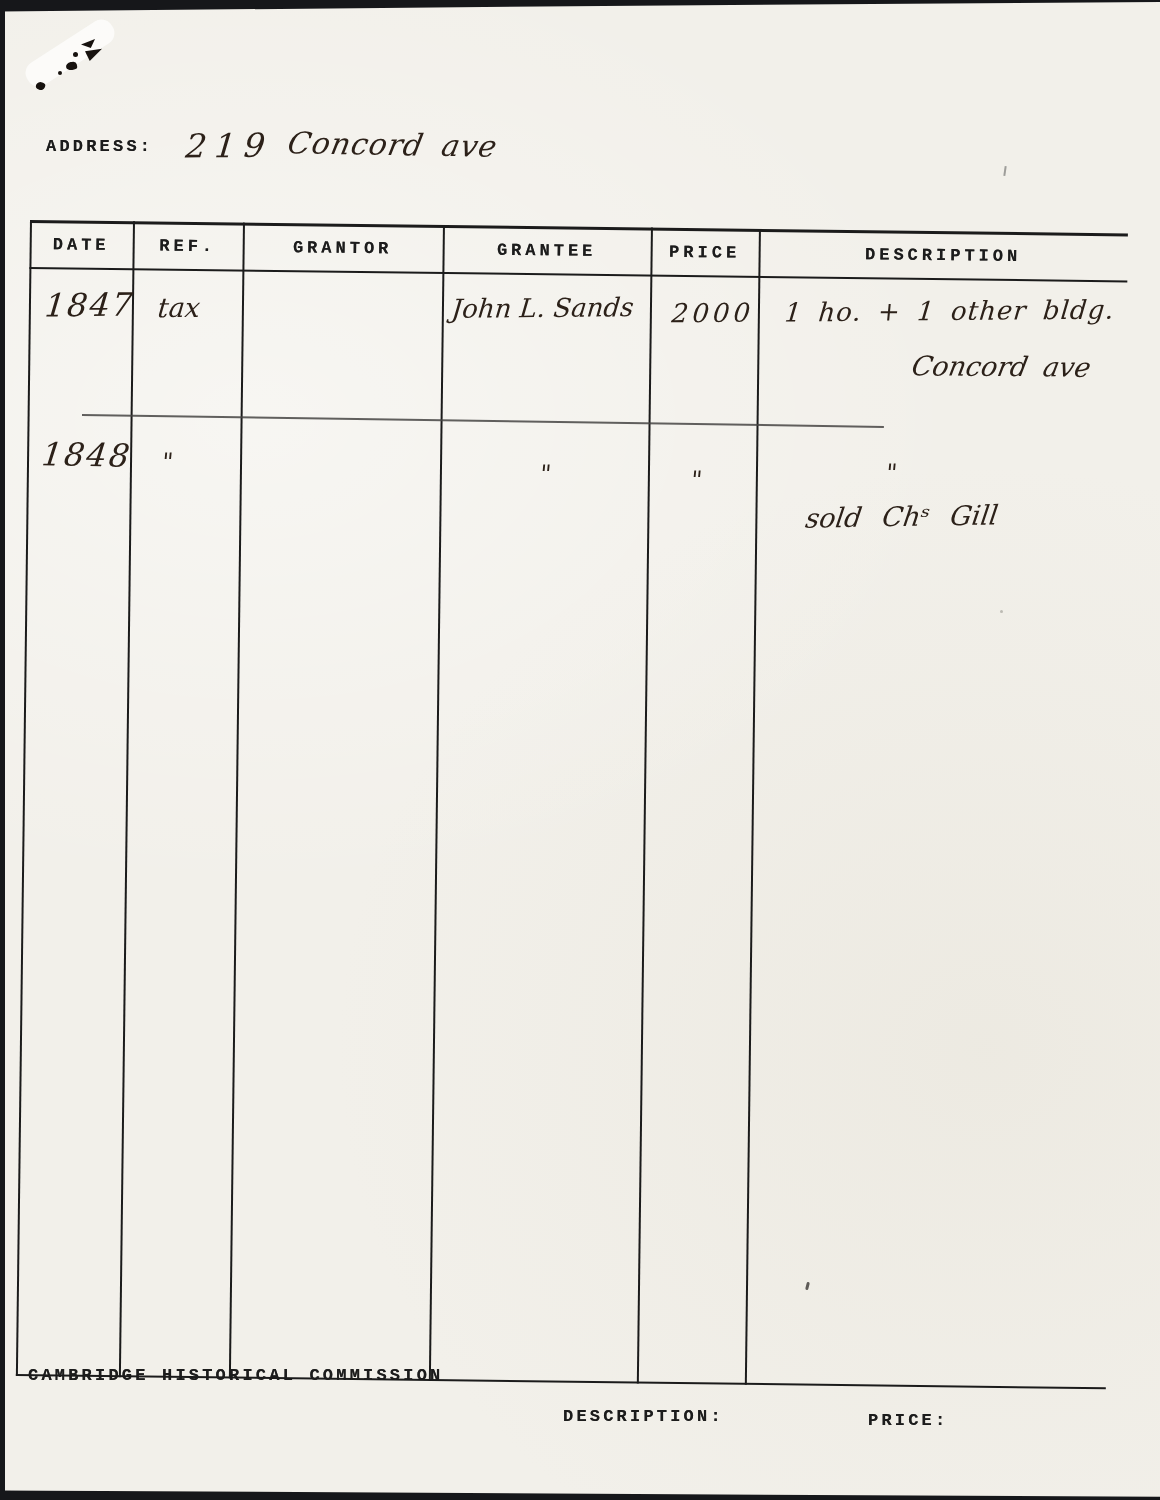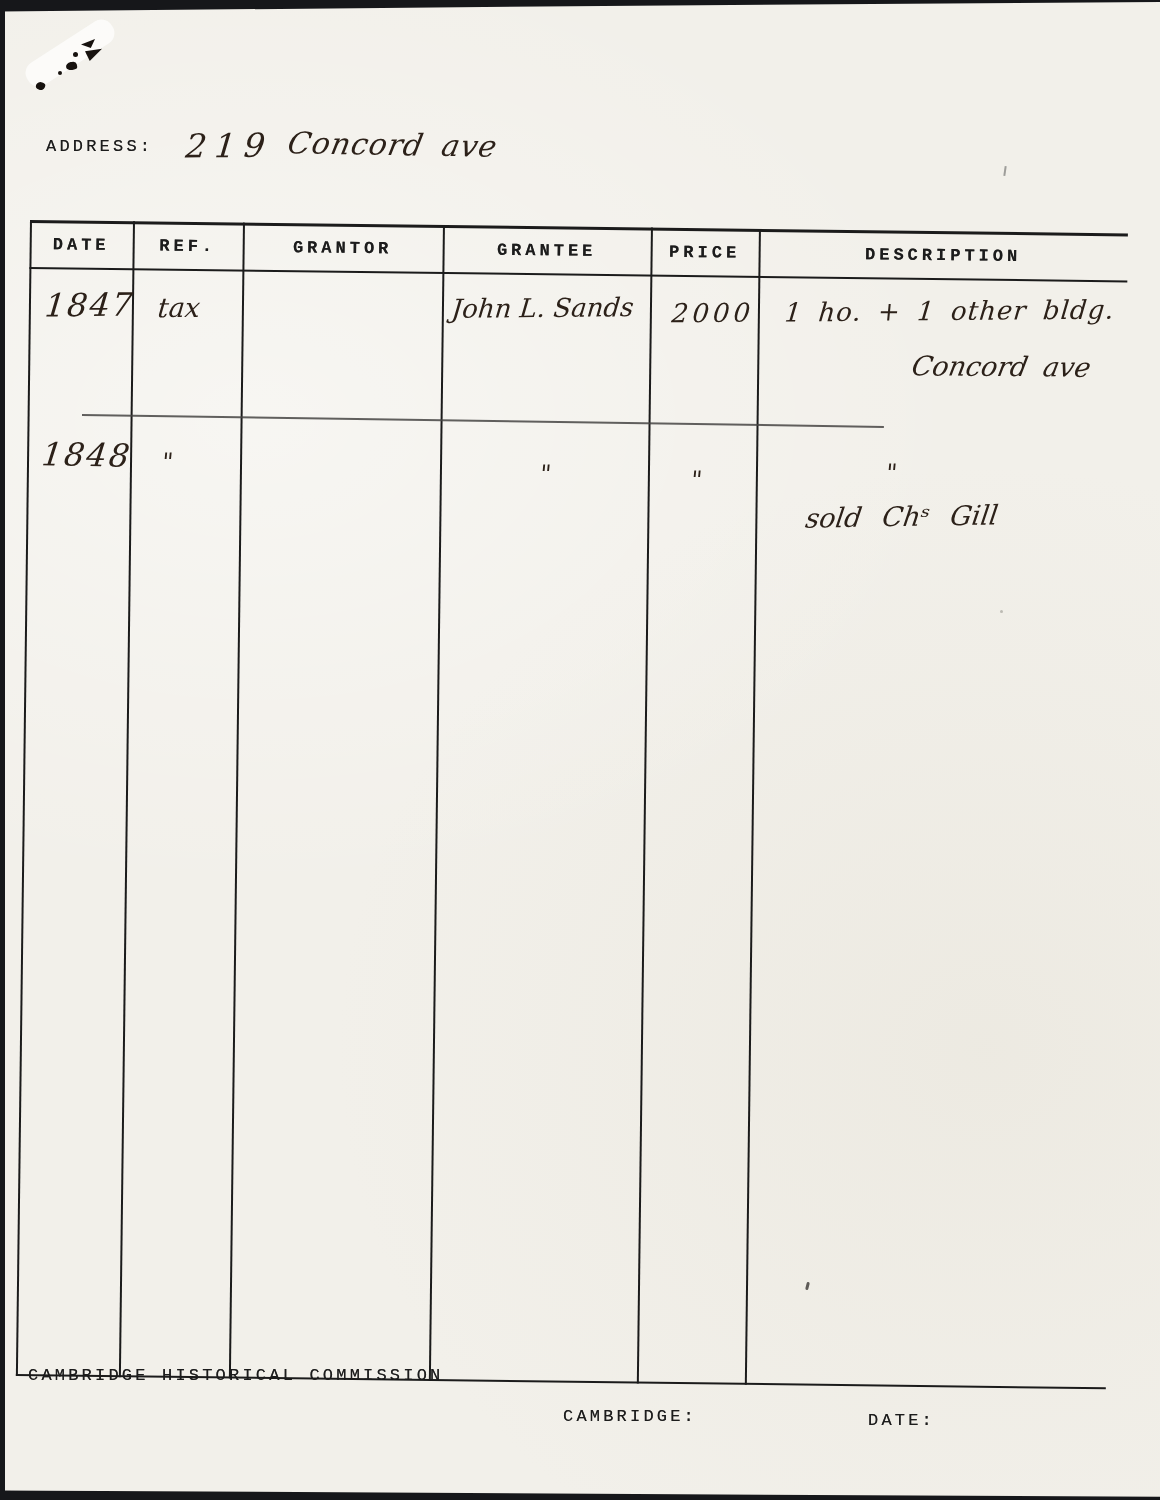--- a/index.html
+++ b/index.html
@@ -34,21 +34,21 @@
   .b2{left:58px;top:71px;width:4px;height:4px;border-radius:50%;}
   .b3{left:66px;top:62px;width:11px;height:8px;border-radius:60% 50% 40% 60%;transform:rotate(-12deg);}
   .b4{left:73px;top:52px;width:5px;height:5px;border-radius:50%;}
   .b5{left:81px;top:39px;width:14px;height:9px;clip-path:polygon(0 60%,100% 0,70% 100%);}
   .b6{left:85px;top:47px;width:17px;height:14px;clip-path:polygon(0 30%,100% 12%,28% 100%);}
   .speck-tick{position:absolute;left:1004px;top:166px;width:2px;height:10px;background:#5a5a58;opacity:.55;transform:rotate(8deg);}
   .speck-dot{position:absolute;left:1000px;top:610px;width:3px;height:3px;background:#8a887f;opacity:.5;border-radius:50%;}
   .speck-comma{position:absolute;left:806px;top:1282px;width:3px;height:8px;background:#3a3633;opacity:.8;border-radius:2px;transform:rotate(14deg);}
   
   .typed{
-    position:absolute;color:#1c1c1c;font-size:17px;font-weight:400;
+    position:absolute;color:#1c1c1c;font-size:17px;font-weight:700;
     letter-spacing:3.2px;white-space:nowrap;
     text-shadow:0 0 0.6px rgba(20,20,20,0.7);
   }
   
   .hand{
     position:absolute;color:#2c2119;white-space:nowrap;
     font-family:"DejaVu Serif", serif;font-style:italic;
     transform:skewX(-6deg) rotate(-0.5deg);
   }
   
@@ -123,16 +123,16 @@
 
   <span class="hand" style="left:42px;top:436px;font-size:32px;letter-spacing:2px;transform:skewX(-6deg) rotate(1deg);">1848</span>
   <span class="hand" style="left:162px;top:448px;font-size:24px;">"</span>
   <span class="hand" style="left:255px;top:448px;font-size:24px;"></span>
   <span class="hand" style="left:540px;top:460px;font-size:24px;">"</span>
   <span class="hand" style="left:691px;top:466px;font-size:24px;">"</span>
   <span class="hand" style="left:886px;top:459px;font-size:24px;">"</span>
   <span class="hand" style="left:806px;top:501px;font-size:27px;word-spacing:12px;transform:skewX(-9deg) rotate(-1deg);">sold Chˢ Gill</span>
 
   <span class="typed" style="left:28px;top:1366px;">CAMBRIDGE HISTORICAL COMMISSION</span>
-  <span class="typed" style="left:563px;top:1407px;">CAMBRIDGE:</span>
-  <span class="typed" style="left:868px;top:1411px;">DATE:</span>
+  <span class="typed" style="left:563px;top:1407px;">DESCRIPTION:</span>
+  <span class="typed" style="left:868px;top:1411px;">PRICE:</span>
 
 </div>
 
 </body></html>

